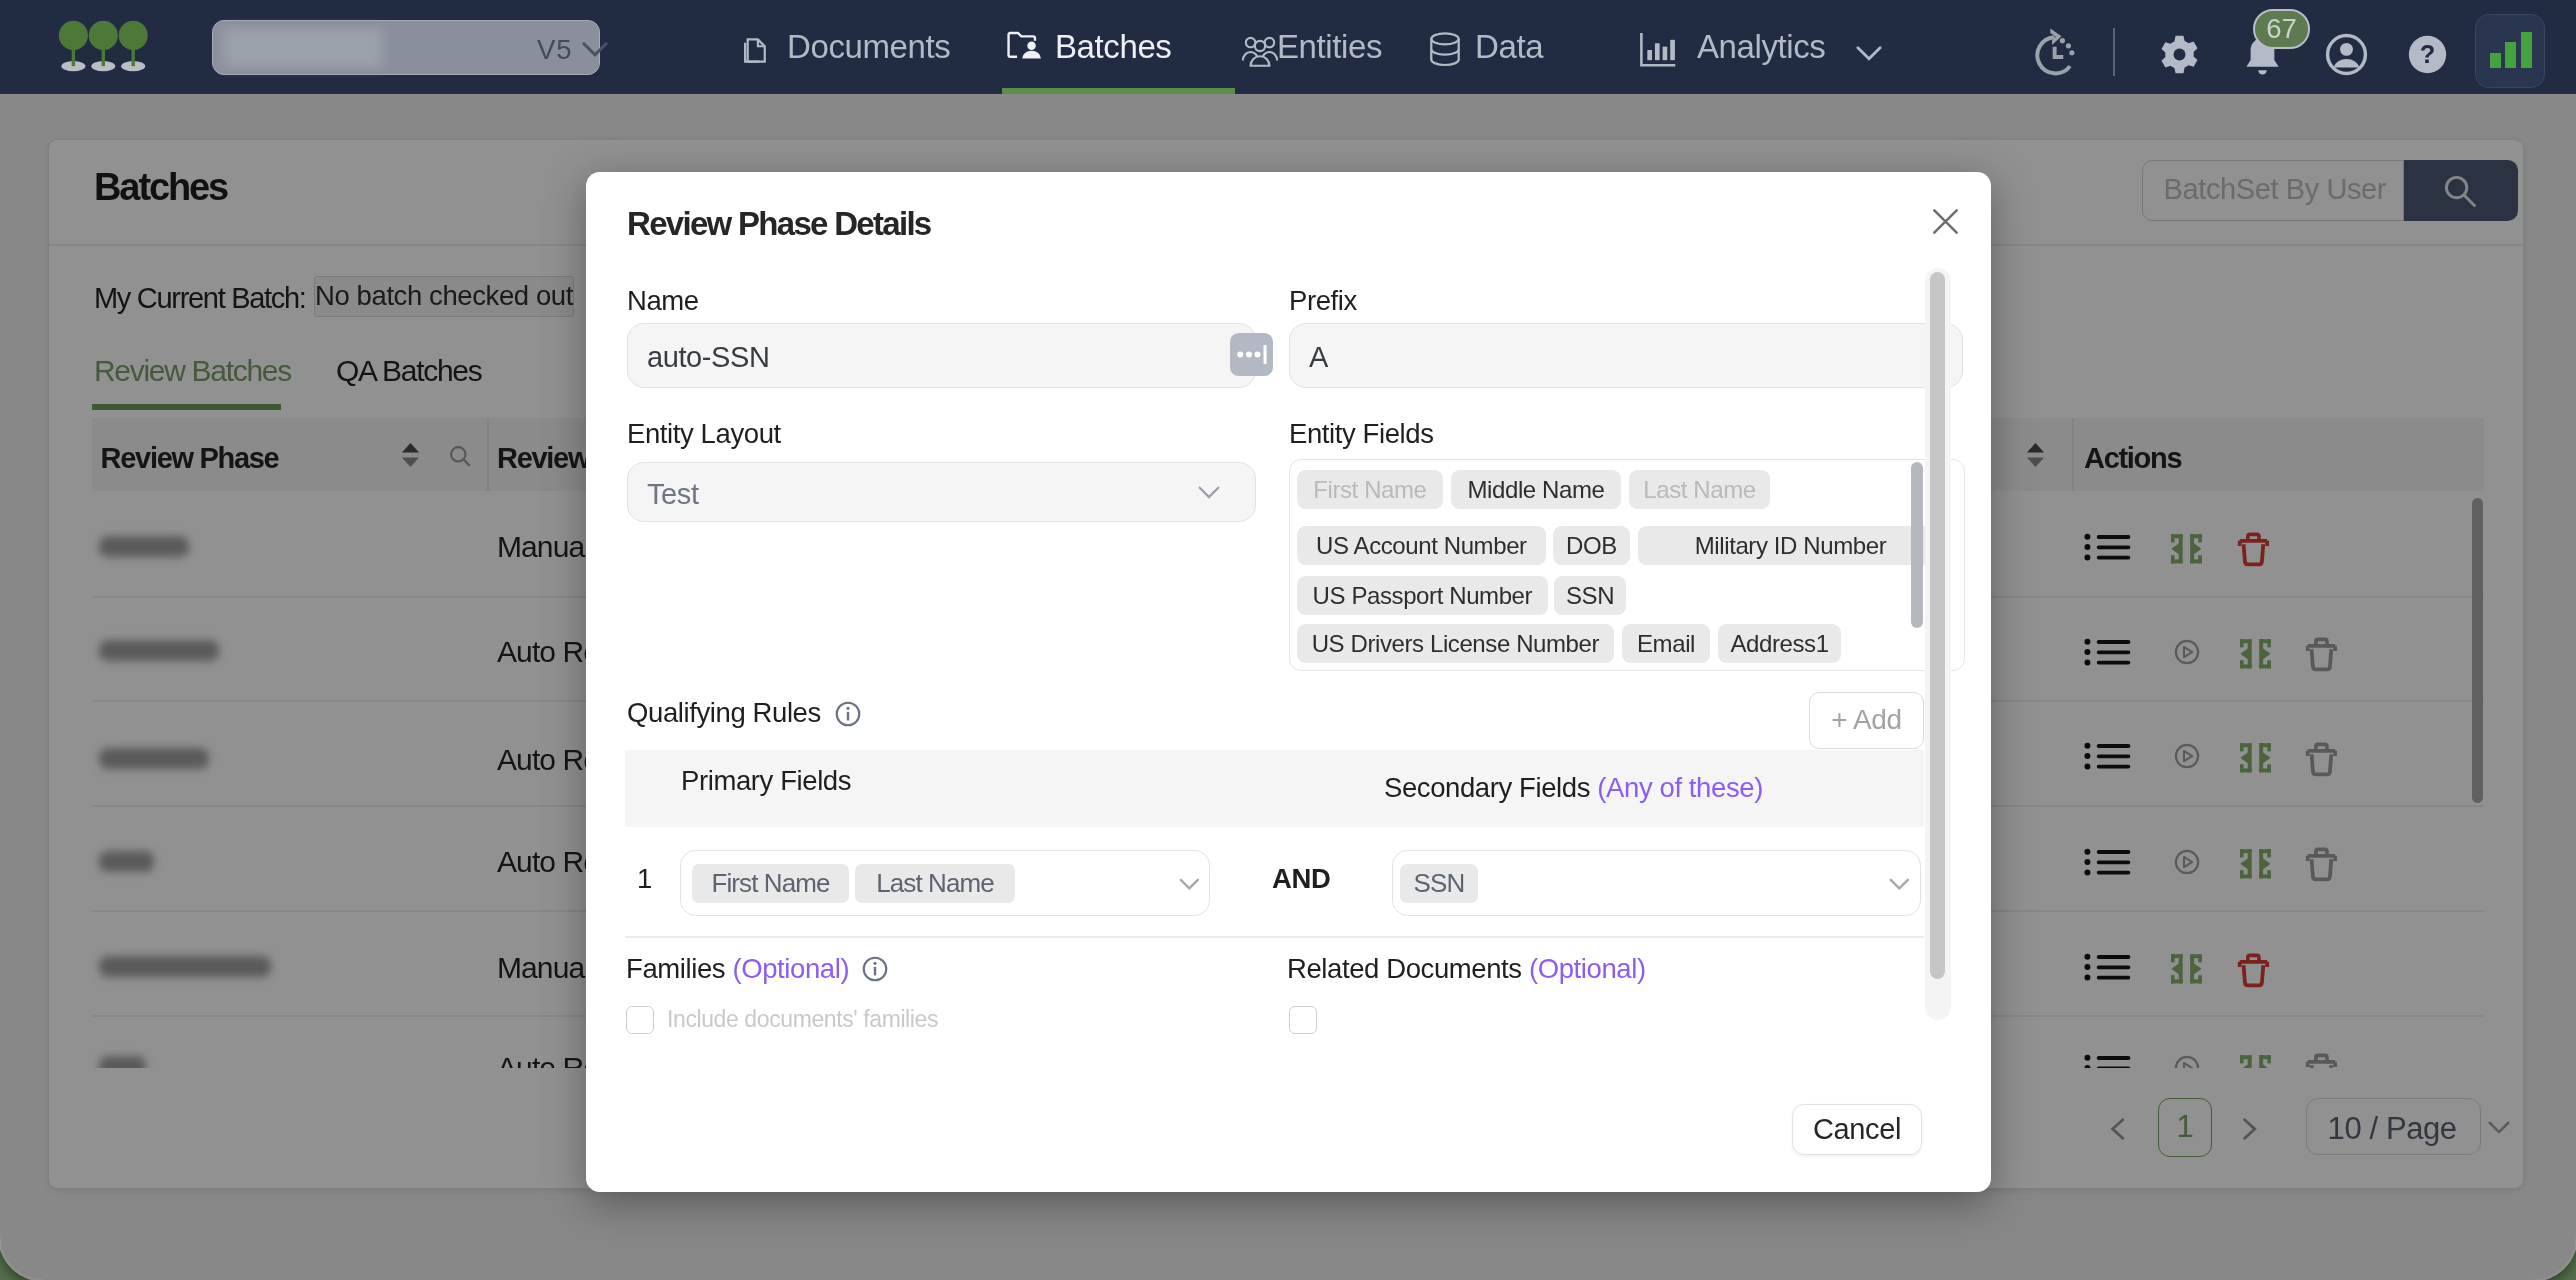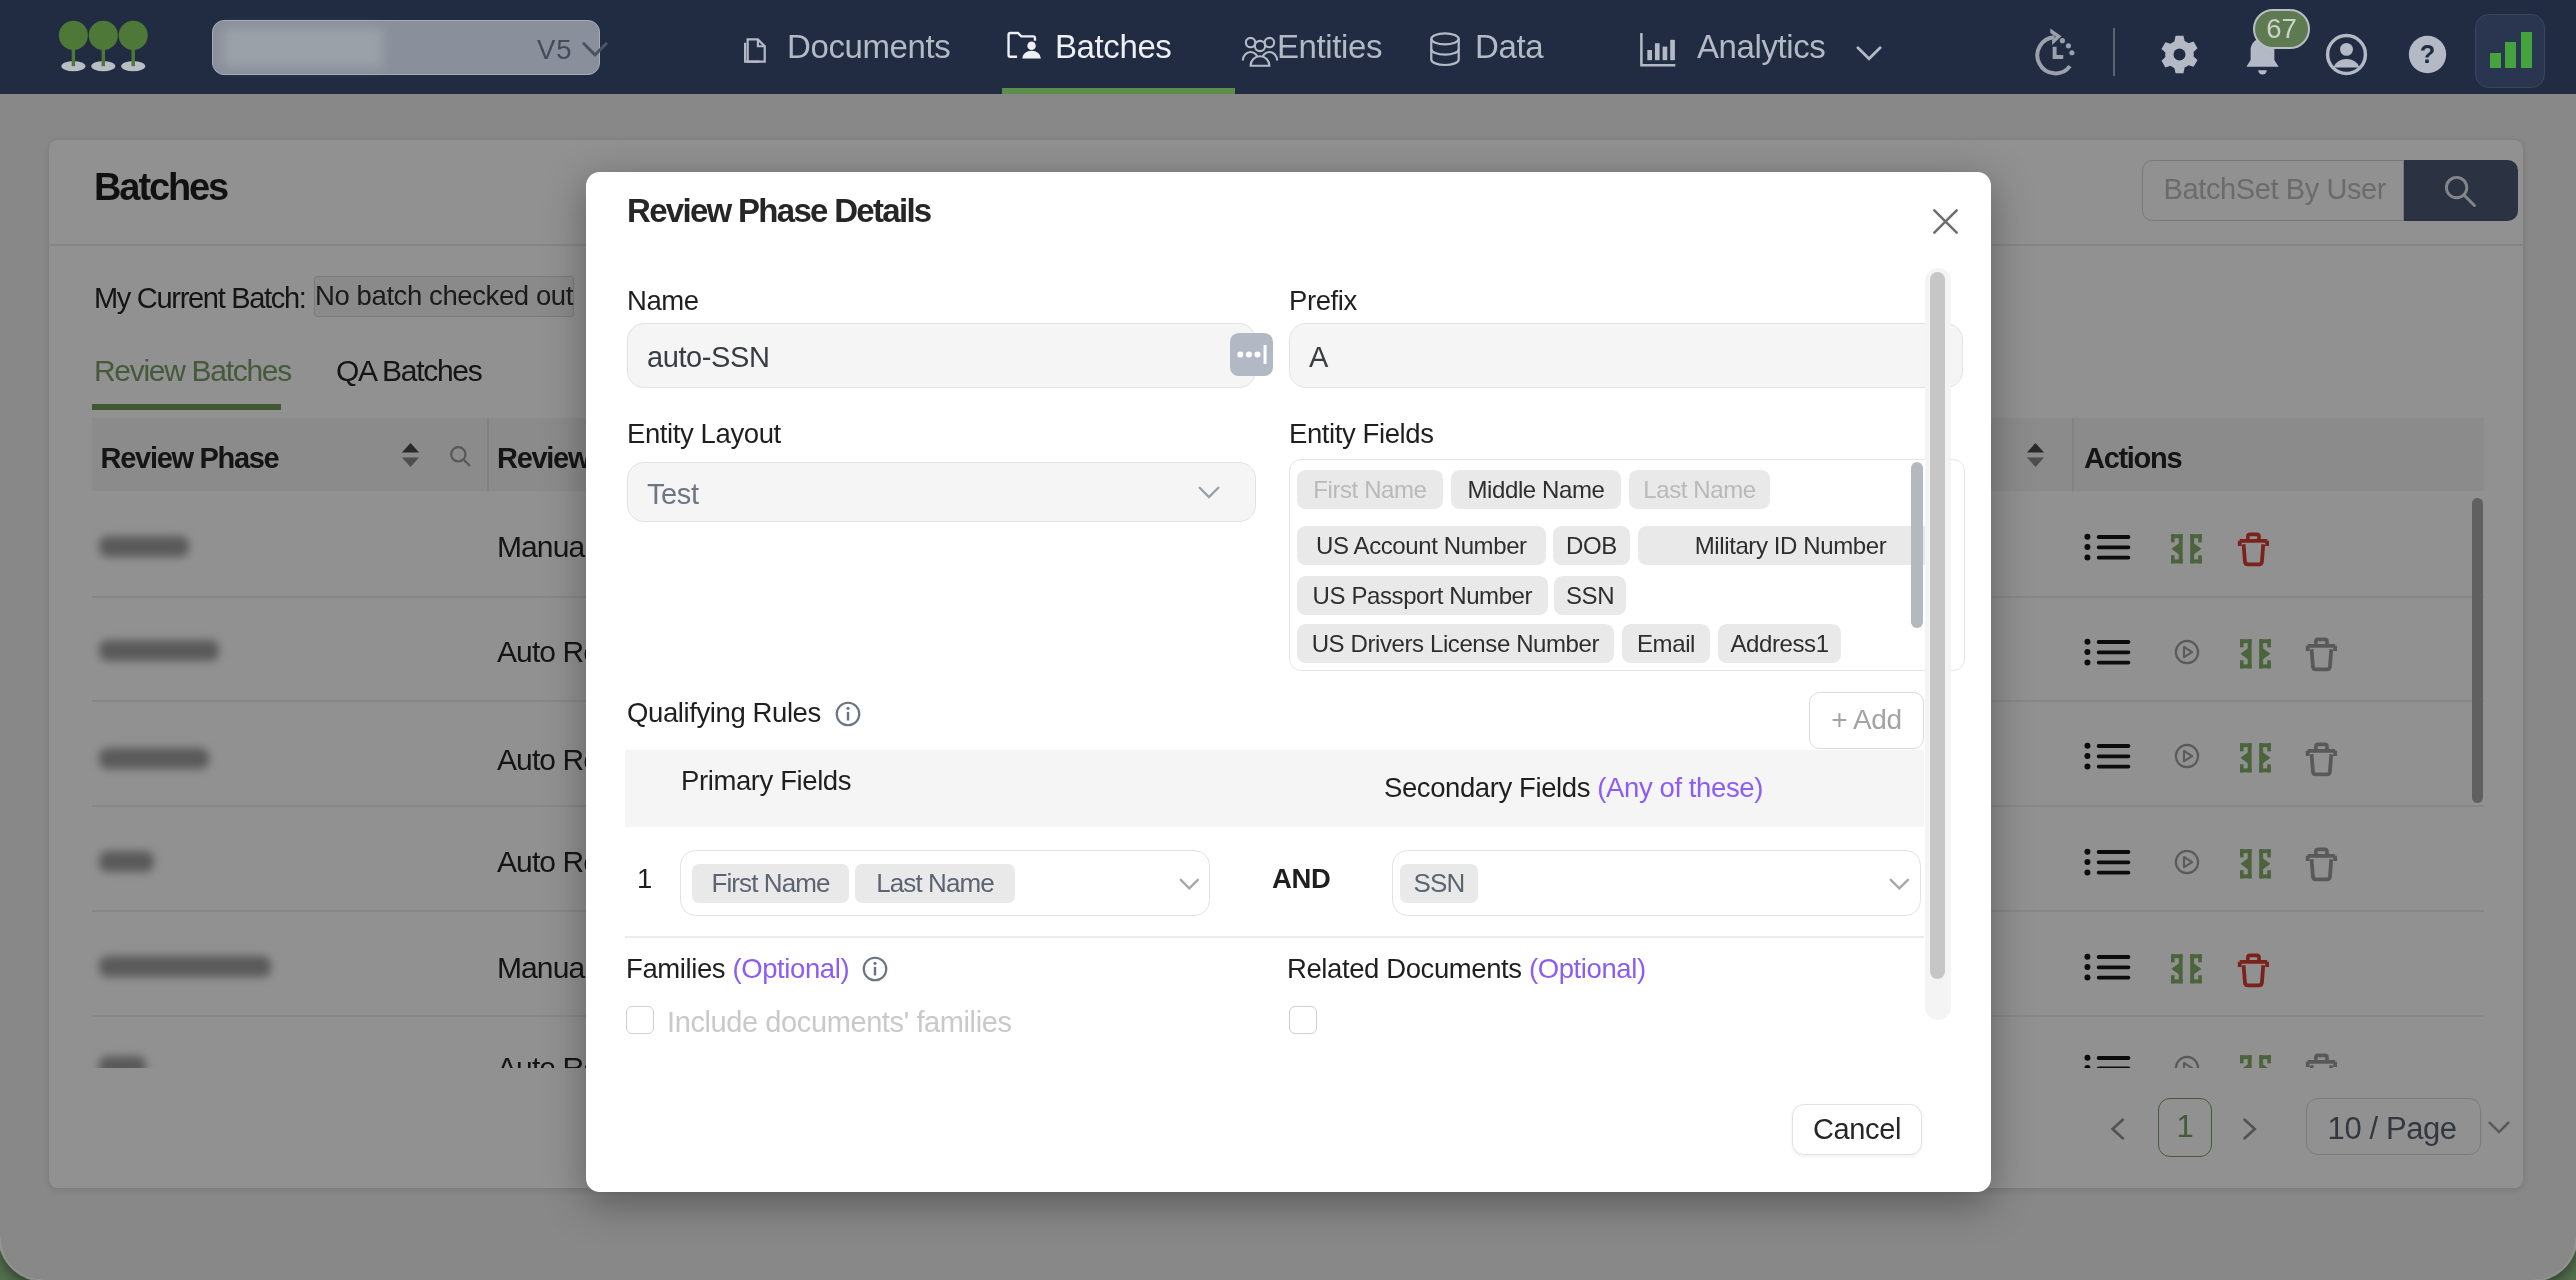--- a/index.html
+++ b/index.html
@@ -37,35 +37,35 @@
 .rowline { position:absolute; width:2392px; height:1.7px; background:#ededed; left:43px; }
 .rowtxt { position:absolute; left:448px; font-size:30px; color:#262626; letter-spacing:-0.9px; }
 .blob { position:absolute; left:50px; height:20.6px; background:#9f9f9f; border-radius:8.6px; filter:blur(4.3px); }
 .vscroll { position:absolute; left:2423px; top:358px; width:11px; height:305px; background:#a9a9a9; border-radius:6px; }
 .pg1 { position:absolute; left:2109px; top:958px; width:54px; height:59px; border:1.7px solid #7a9d68; border-radius:12px; color:#7a9d68; font-size:31px; text-align:center; line-height:56px; }
 .pgsize { position:absolute; left:2257px; top:958px; width:175px; height:57px; border:1.7px solid #d9d9d9; border-radius:12px; }
 .pgsize span { position:absolute; left:20.6px; top:12px; font-size:31px; color:#5a6270; letter-spacing:-0.4px; }
 
 
 .modal { position:absolute; left:586px; top:172px; width:1405px; height:1020px; background:#fff; border-radius:13.7px; box-shadow:0 10.3px 41px rgba(0,0,0,0.35); z-index:60; }
-.modal .title { position:absolute; left:41px; top:20px; font-size:33px; font-weight:bold; color:#262626; letter-spacing:-1.7px; }
+.modal .title { position:absolute; left:41px; top:33px; font-size:33px; font-weight:bold; color:#262626; letter-spacing:-1.7px; }
 .label { position:absolute; font-size:27.5px; color:#1f1f1f; letter-spacing:-0.4px; }
 .opt { color:#8b5cf6; }
 .inp { position:absolute; height:65px; background:#f5f5f5; border:1.7px solid #e2e2e2; border-radius:17px; font-size:29px; color:#383d44; }
 .inp .txt { position:absolute; left:19px; top:17px; letter-spacing:-0.4px; }
 .efbox { position:absolute; left:703px; top:287px; width:676px; height:212px; border:1.7px solid #e6e6e6; border-radius:12px; background:#fff; }
 .chip { position:absolute; height:39px; background:#e9e9e9; border-radius:8.6px; font-size:24px; color:#2e2e2e; text-align:center; letter-spacing:-0.4px; }
 .chip.dis { color:#b9b9b9; } .chip { line-height:39px; }
 .addbtn { position:absolute; left:1223px; top:520px; width:115px; height:57px; border:1.7px solid #dadada; border-radius:10.3px; font-size:28px; color:#a3a3a3; text-align:center; line-height:53px; letter-spacing:-0.4px;}
 .band { position:absolute; left:39px; top:578px; width:1299px; height:77px; background:#f5f5f5; }
 .rsel { position:absolute; top:678px; height:66px; background:#fff; border:1.7px solid #e2e2e2; border-radius:15.4px; }
 .rchip { position:absolute; top:692px; height:39px; background:#e9e9e9; border-radius:6.9px; font-size:26px; color:#5c6472; text-align:center; letter-spacing:-0.9px; line-height:39px; }
 .mdiv { position:absolute; left:39px; top:764px; width:1299px; height:1.7px; background:#ececec; }
 .cbx { position:absolute; width:27.5px; height:27.5px; border:1.7px solid #cfcfcf; border-radius:6px; background:#fff; }
-.cbl { position:absolute; font-size:29px; color:#c9c9c9; letter-spacing:-0.4px; }
+.cbl { position:absolute; font-size:23px; color:#c9c9c9; letter-spacing:-0.4px; }
 .cancel { position:absolute; left:1206px; top:932px; width:130px; height:51px; background:#fff; border:1.7px solid #e2e2e2; border-radius:12px; font-size:29px; color:#262626; text-align:center; line-height:48px; box-shadow:0 1.7px 3.4px rgba(0,0,0,0.06); letter-spacing:-0.4px;}
 .mtrack { position:absolute; left:1339px; top:96px; width:26px; height:752px; background:#f4f4f4; border-radius:13px; }
 .mthumb { position:absolute; left:1344px; top:100px; width:15.4px; height:707px; background:#c6c6c6; border-radius:7.7px; }
 .ebthumb { position:absolute; left:621px; top:1.7px; width:12px; height:166px; background:#b5b9bf; border-radius:6px; }
 svg { display:block; }
 </style>
 </head>
 <body>
 <svg width="0" height="0" style="position:absolute;">
   <defs>

